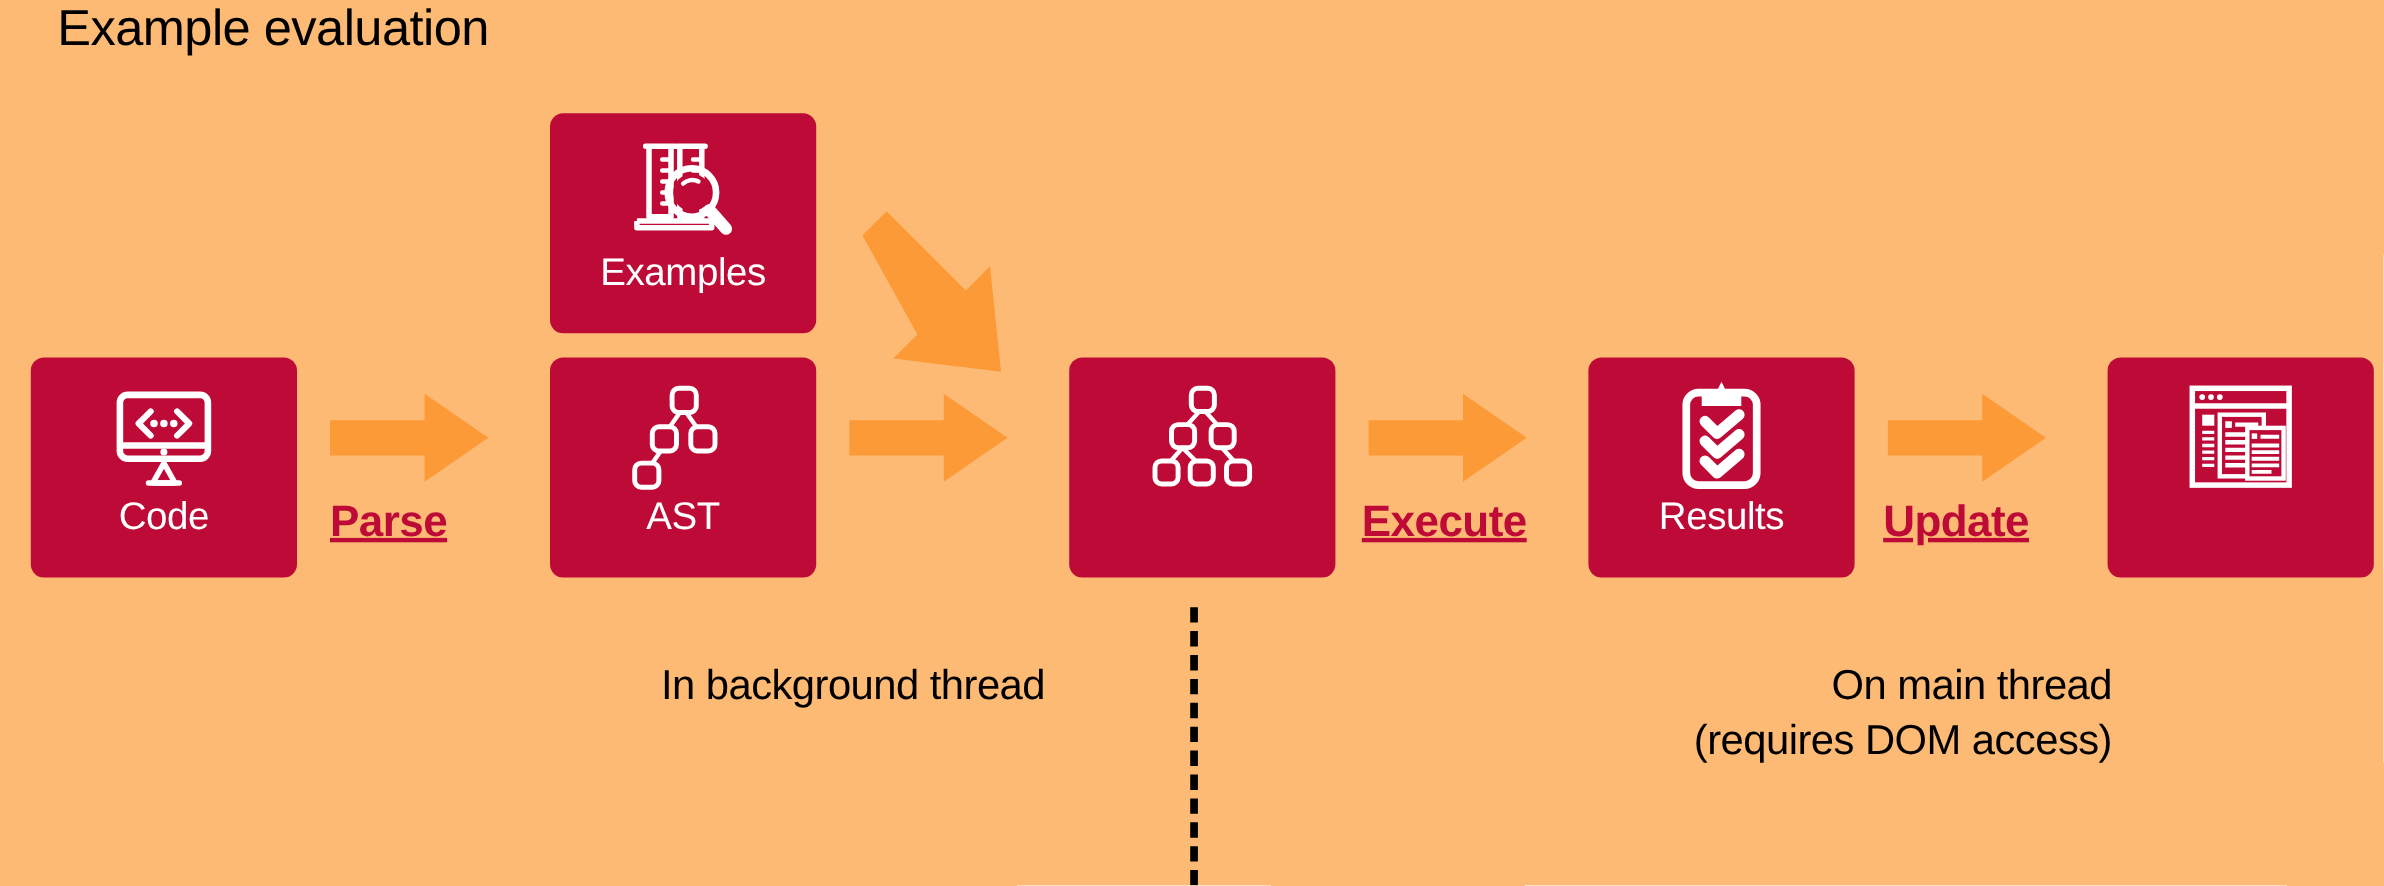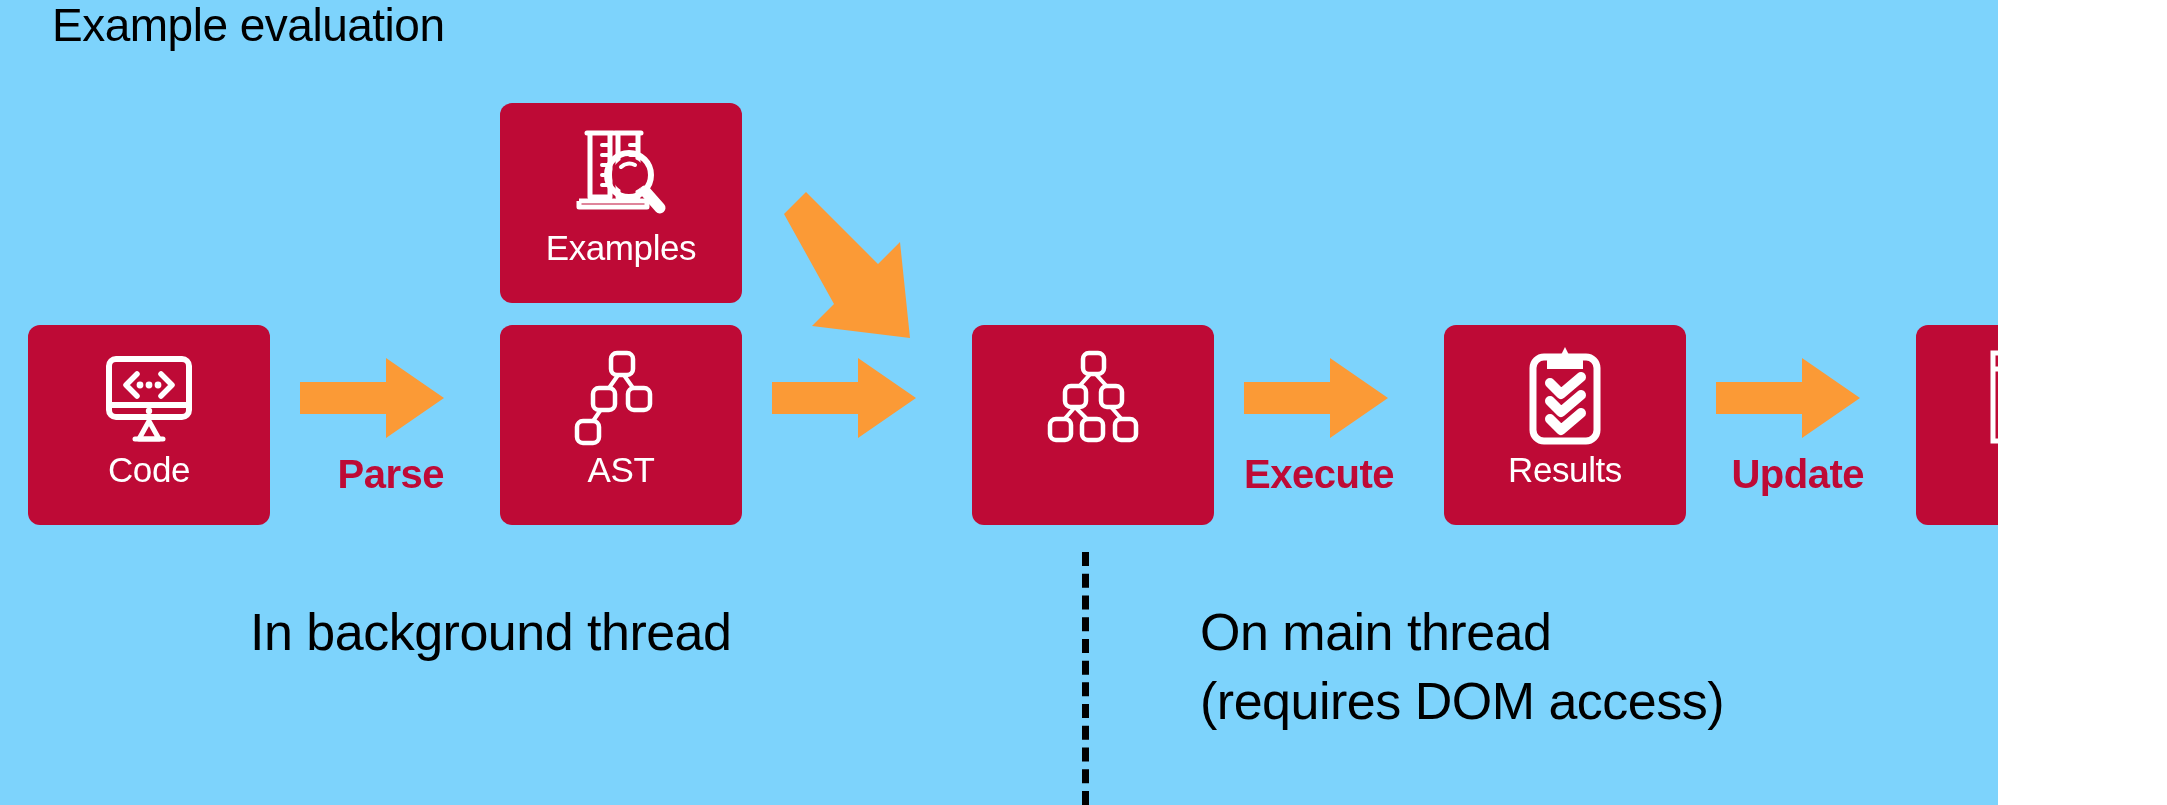--- a/index.html
+++ b/index.html
@@ -5,23 +5,23 @@
   html, body {
     margin: 0;
     padding: 0;
     background: #ffffff;
   }
   body {
     font-family: "Liberation Sans", sans-serif;
   }
   #canvas {
     position: relative;
-    width: 1998px;
+    width: 2167px;
     height: 805px;
-    background: #7dd3fc;
+    background: #fdba74;
     overflow: hidden;
   }
 
   
   .page-title {
     position: absolute;
     left: 52px;
     top: -2px;
     font-size: 46px;
     font-weight: 400;
@@ -99,46 +99,47 @@
   .arrow-diag svg { display: block; }
 
   
   .arrow-label {
     position: absolute;
     font-size: 40px;
     font-weight: 700;
     color: #BE0A36;
     letter-spacing: -0.5px;
     white-space: nowrap;
-    text-align: right;
+    text-align: left;
+    text-decoration: underline;
   }
   #label-parse   { left: 300px;  top: 452px; width: 144px; }
   #label-modify  { left: 764px;  top: 452px; width: 160px; }
   #label-execute { left: 1238px; top: 452px; width: 156px; }
   #label-update  { left: 1712px; top: 452px; width: 152px; }
 
   
   .divider {
     position: absolute;
     left: 1082px;
     top: 552px;
     width: 0;
     height: 253px;
     border-left: 7px dashed #000000;
   }
 
   
   .footnote {
     position: absolute;
-    font-size: 52px;
+    font-size: 38px;
     font-weight: 300;
     color: #000000;
     letter-spacing: -0.5px;
     line-height: 1.32;
-    text-align: left;
+    text-align: right;
     white-space: nowrap;
   }
   #footnote-background { left: 250px;  top: 598px; width: 700px; }
   #footnote-main       { left: 1200px; top: 598px; width: 720px; }
   #footnote-main .ln   { display: block; }
 </style>
 </head>
 <body>
 
 <div id="canvas">

